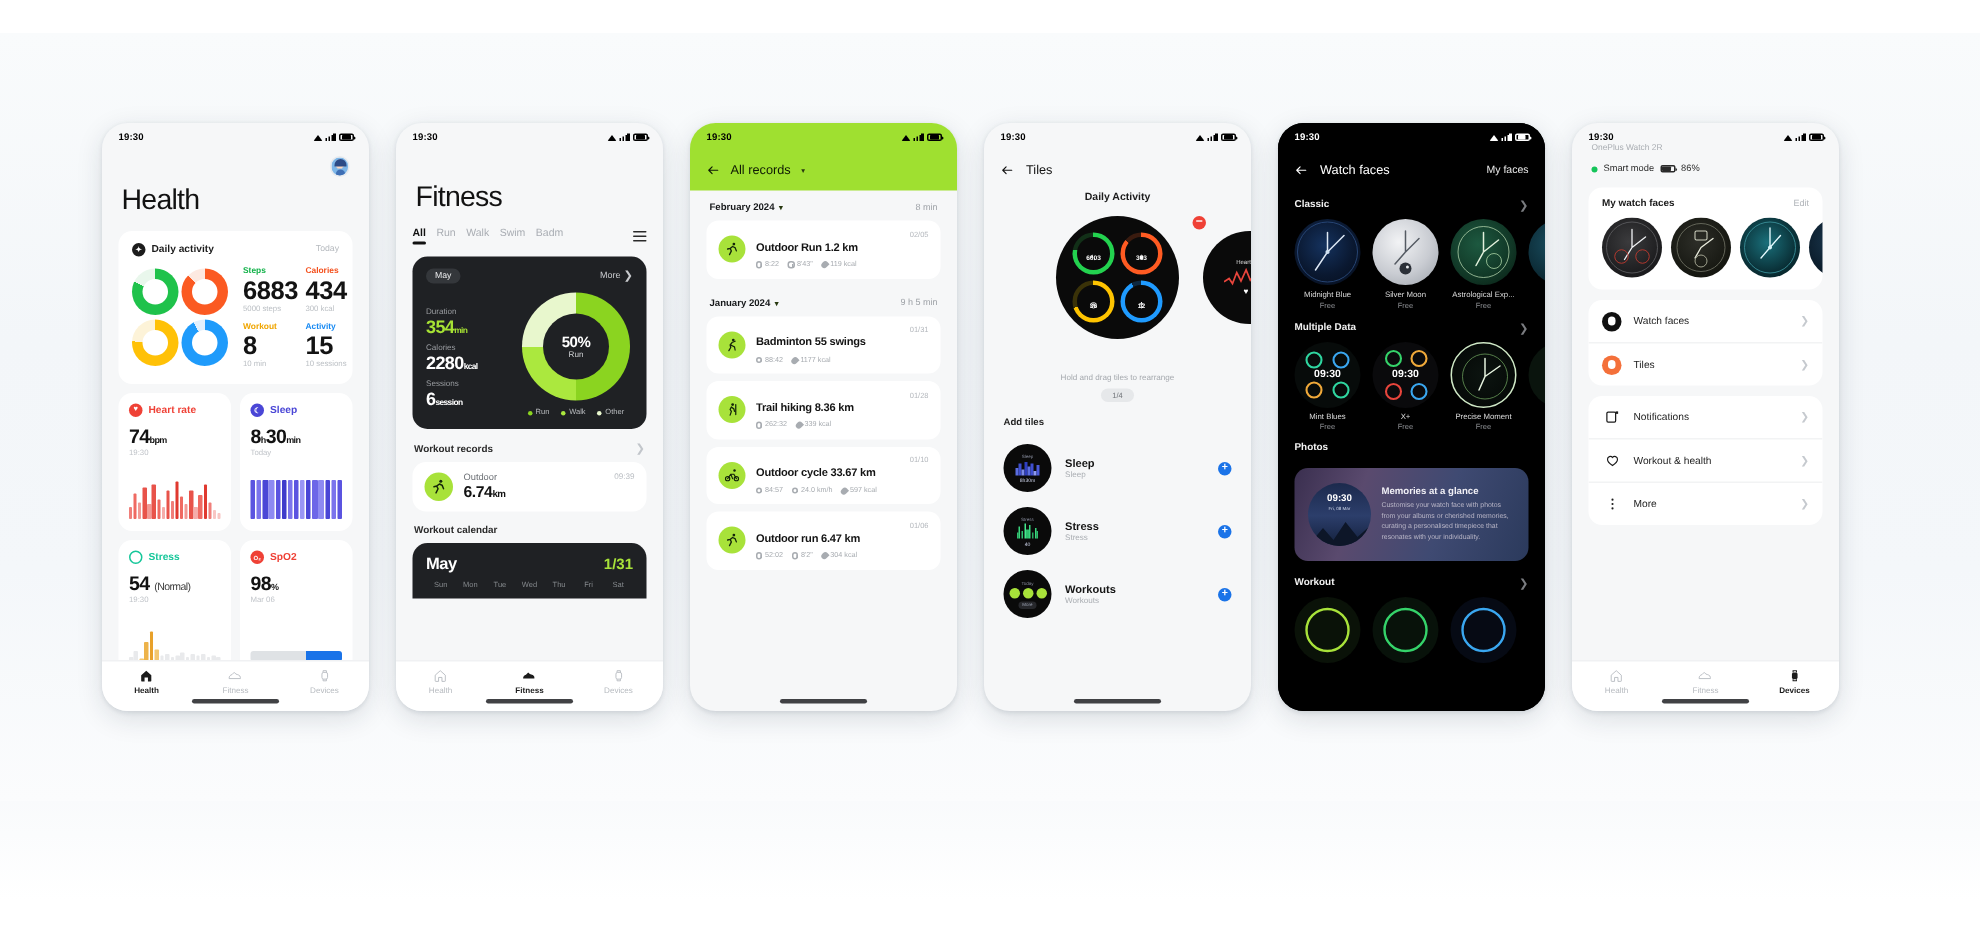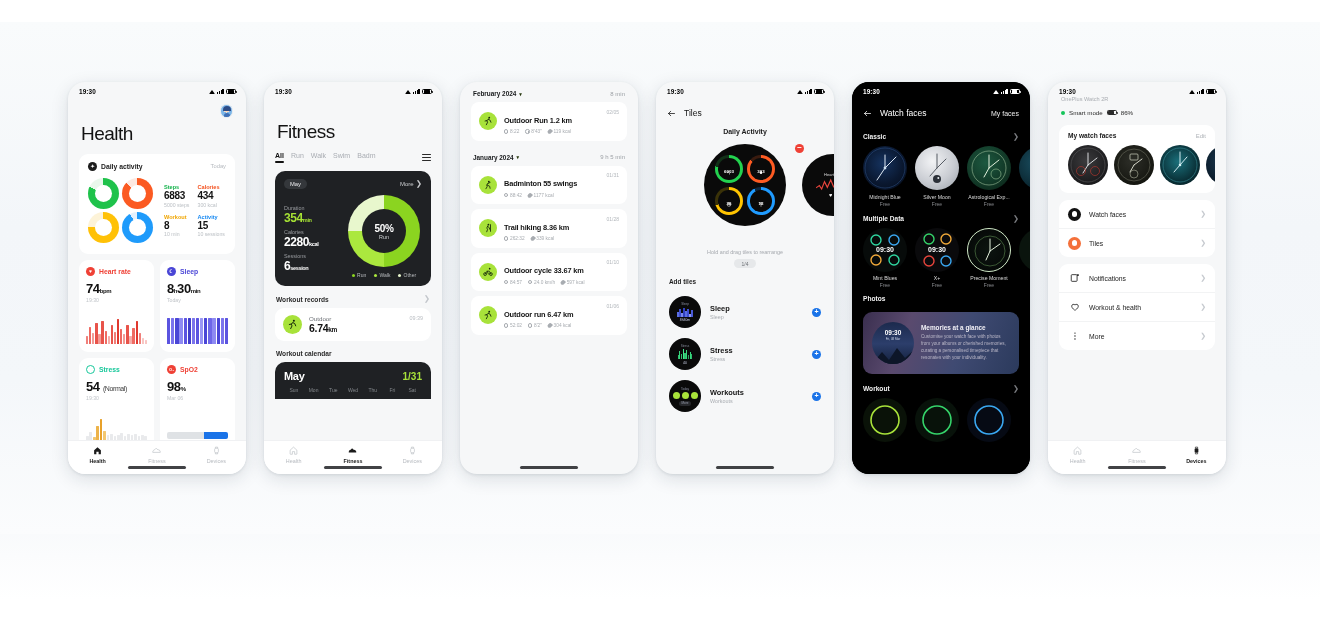--- a/index.html
+++ b/index.html
@@ -100,21 +100,21 @@
   .daily-body { display:flex; gap:10px; align-items:center; }
   .rings { width:66px; height:66px; display:grid; grid-template-columns:1fr 1fr; gap:2px; }
   .ring { width:31px;height:31px;border-radius:50%; }
   .ring.g  { background:conic-gradient(#1fc24b 0 82%, #e9f7ec 82% 100%); }
   .ring.o  { background:conic-gradient(#fb5a22 0 87%, #fde9e1 87% 100%); }
   .ring.y  { background:conic-gradient(#ffc107 0 76%, #fdf3d8 76% 100%); }
   .ring.b  { background:conic-gradient(#1f9bfb 0 92%, #e2f0fd 92% 100%); }
   .ring::after{ content:""; display:block; margin:7px; width:17px;height:17px;border-radius:50%;background:#fff; }
   .stats { flex:1; display:grid; grid-template-columns:1fr 1fr; row-gap:6px; column-gap:5px; }
   .stat .lb { font-size:5.6px; font-weight:700; }
-  .stat .vl { font-size:10px; font-weight:700; color:#131313; letter-spacing:-.3px; line-height:1.12; }
+  .stat .vl { font-size:17px; font-weight:700; color:#131313; letter-spacing:-.3px; line-height:1.12; }
   .stat .sb { font-size:5.2px; color:#bcc0c5; }
   .c-green{color:#12b24a}.c-orange{color:#f4511e}.c-yellow{color:#f0a500}.c-blue{color:#1789f2}
 
   .grid2 { display:grid; grid-template-columns:1fr 1fr; gap:6px; }
   .mini { padding:7px 7px 0; height:92px; overflow:hidden; position:relative; }
   .mini .val { font-size:13px; font-weight:700; color:#121212; letter-spacing:-.4px; margin-top:5px;}
   .mini .val small { font-size:6px; font-weight:600; }
   .mini .val .nrm { font-size:7px; font-weight:400; color:#3b3b3b; }
   .mini .tm { font-size:5.2px; color:#c0c4c9; margin-top:1px; }
   .spark { position:absolute; left:7px; right:7px; bottom:8px; height:26px; display:flex; align-items:flex-end; gap:.8px; }
@@ -581,20 +581,44 @@
             </svg>
           <span class="tlabel">Devices</span>
         </div>
       </div>
       <div class="homebar onwhite"></div>
     </div>
   </div>
 
   <div class="phone p3">
     <div class="screen">
+      <div class="green-head">
+        <div class="statusbar">
+          <span class="sb-time">19:30</span>
+          <span class="sb-right">
+            <span class="ic-wifi"></span>
+            <span class="ic-sig">
+                <i></i>
+                <i></i>
+                <i></i>
+                <i></i>
+              </span>
+            <span class="ic-bat bat-full">
+                <i></i>
+              </span>
+          </span>
+        </div>
+        <div class="gh-bar">
+          <svg width="9" height="9" viewBox="0 0 24 24">
+              <path d="M20 12H4M10 6l-6 6 6 6" stroke="#0f1a04" stroke-width="2" fill="none" stroke-linecap="round" stroke-linejoin="round"></path>
+            </svg>
+          <span class="gh-title">All records</span>
+          <span class="caret">▾</span>
+        </div>
+      </div>
 
       <div>
 
         <div class="rec-sec">
           <span class="l">
               <span>February 2024</span>
               <span class="caret">▾</span>
             </span>
           <span class="r">8 min</span>
         </div>

